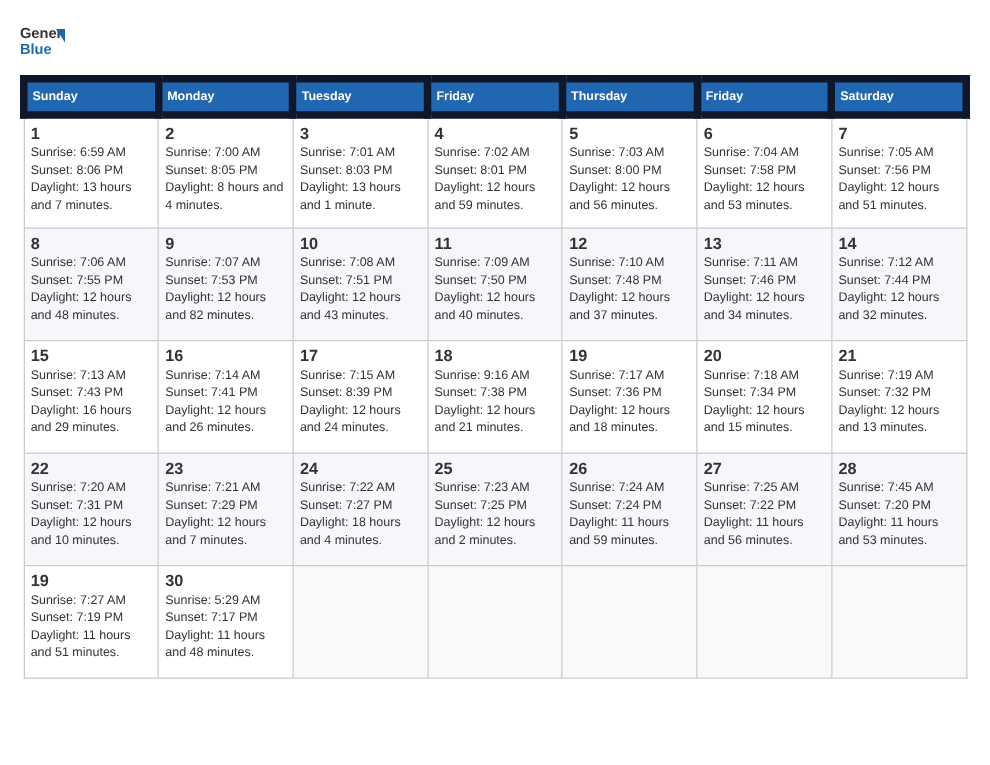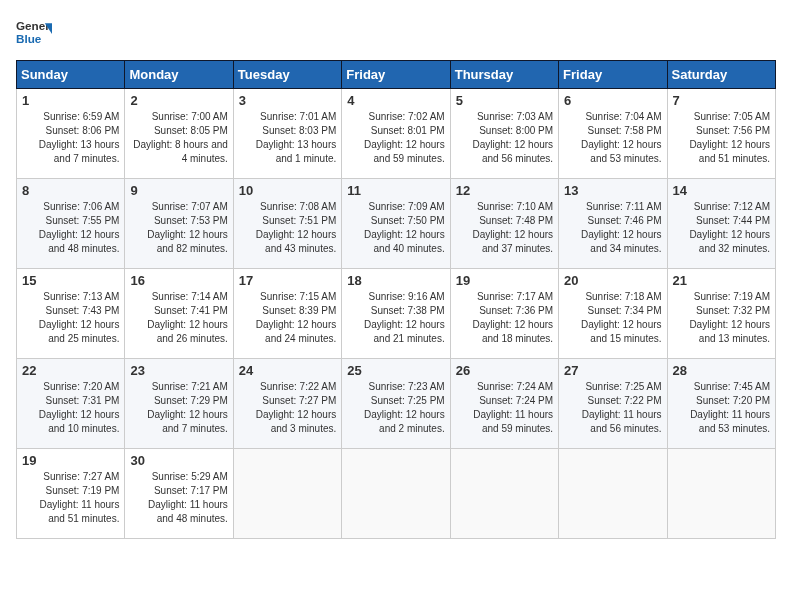--- a/index.html
+++ b/index.html
@@ -38,25 +38,25 @@
       color: #555;
     }
     table {
       width: 100%;
       border-collapse: collapse;
       table-layout: fixed;
     }
     th {
       background-color: #2166b0;
       color: #fff;
-      font-size: 13px;
+      font-size: 10px;
       font-weight: bold;
       padding: 6px 4px;
       text-align: left;
-      border: 1px solid #0f172a;
+      border: 6px solid #0f172a;
     }
     td {
       vertical-align: top;
       border: 1px solid #ccc;
       padding: 4px 5px;
       font-size: 10.5px;
       color: #333;
       min-height: 80px;
       height: 90px;
       background: #fff;
@@ -69,21 +69,20 @@
       font-weight: bold;
       display: block;
       margin-bottom: 2px;
     }
     td.empty {
       background: #f9f9f9;
     }
     .cell-content {
       font-size: 10px;
       line-height: 1.4;
-      text-align: right;
     }
   </style>
 </head>
 <body>
 
 <div class="header">
   <div class="logo">
     <svg class="logo-icon" viewBox="0 0 40 40" xmlns="http://www.w3.org/2000/svg">
       <text x="0" y="16" font-size="13" font-weight="bold" fill="#333">General</text>
       <text x="0" y="30" font-size="13" font-weight="bold" fill="#1a6ab1">Blue</text>
@@ -224,21 +223,21 @@
             <span>Daylight: 12 hours and 32 minutes.</span>
           </div>
         </td>
       </tr>
       <tr>
         <td>
           <span class="day-number">15</span>
           <div class="cell-content">
             <span>Sunrise: 7:13 AM</span><br>
             <span>Sunset: 7:43 PM</span><br>
-            <span>Daylight: 12 hours and 25 minutes.</span>
+            <span>Daylight: 16 hours and 29 minutes.</span>
           </div>
         </td>
         <td>
           <span class="day-number">16</span>
           <div class="cell-content">
             <span>Sunrise: 7:14 AM</span><br>
             <span>Sunset: 7:41 PM</span><br>
             <span>Daylight: 12 hours and 26 minutes.</span>
           </div>
         </td>
@@ -298,21 +297,21 @@
             <span>Sunrise: 7:21 AM</span><br>
             <span>Sunset: 7:29 PM</span><br>
             <span>Daylight: 12 hours and 7 minutes.</span>
           </div>
         </td>
         <td>
           <span class="day-number">24</span>
           <div class="cell-content">
             <span>Sunrise: 7:22 AM</span><br>
             <span>Sunset: 7:27 PM</span><br>
-            <span>Daylight: 12 hours and 3 minutes.</span>
+            <span>Daylight: 18 hours and 4 minutes.</span>
           </div>
         </td>
         <td>
           <span class="day-number">25</span>
           <div class="cell-content">
             <span>Sunrise: 7:23 AM</span><br>
             <span>Sunset: 7:25 PM</span><br>
             <span>Daylight: 12 hours and 2 minutes.</span>
           </div>
         </td>

